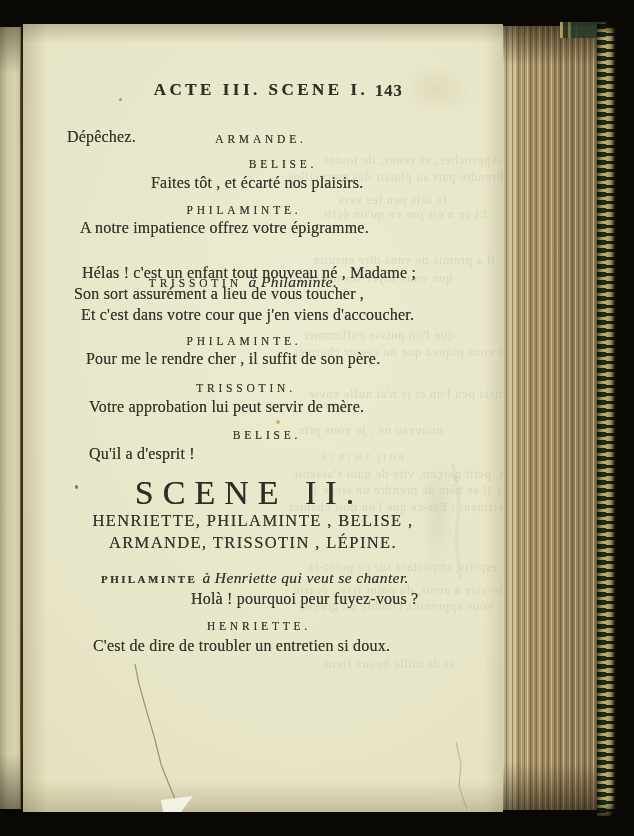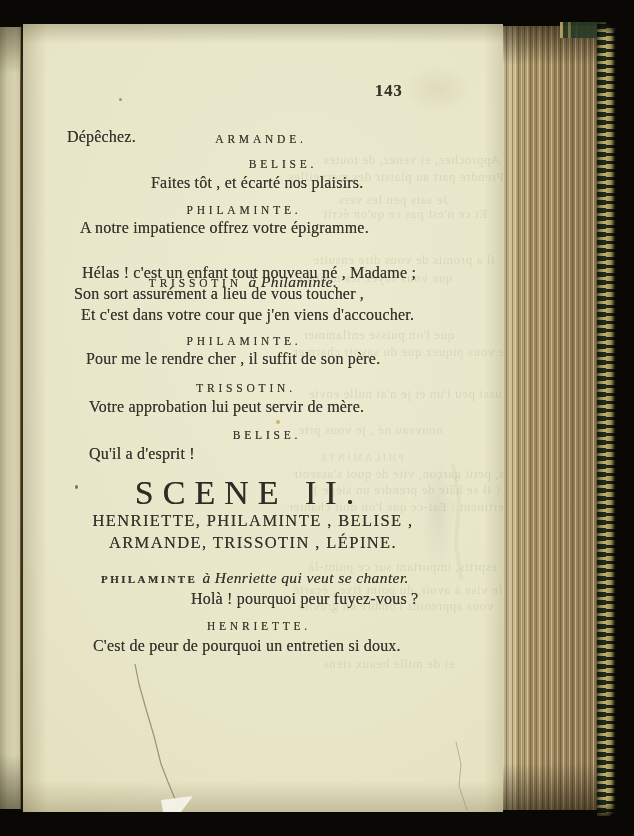--- a/index.html
+++ b/index.html
@@ -83,20 +83,21 @@
         <div class="ghost caps" style="left: 295px; top: 428px;">PHILAMINTE</div>
         <div class="ghost" style="left: 270px; top: 442px;">Allons, petit garçon, vite de quoi s'asseoir</div>
         <div class="ghost" style="left: 290px; top: 458px;">( Il se hâte de prendre un siège )</div>
         <div class="ghost" style="left: 265px; top: 475px;">impertinent ! Est-ce que l'on doit chanter</div>
         <div class="ghost" style="left: 285px; top: 535px;">Beaux esprits, important sur ce point-là</div>
         <div class="ghost" style="left: 270px; top: 558px;">qu'on elle vise à avoir, du point fixe , écarté</div>
         <div class="ghost" style="left: 275px; top: 574px;">vous appreniez l'ombre en gravité</div>
         <div class="ghost" style="left: 300px; top: 632px;">et de mille beaux riens</div>
       </div>
 
+    <div class="header-line">ACTE III. SCENE I.</div>
     <div class="page-number">143</div>
 
     <div id="text-layer">
         <div class="line center" style="left: 38px; top: 85px; margin-top: 20px;"><span class="seg-sp">ARMANDE.</span></div>
         <div class="line" style="left: 44px; top: 104px;"><span class="seg-v">Dépêchez.</span></div>
         <div class="line center" style="left: 60px; top: 130px;"><span class="seg-sp">BELISE.</span></div>
         <div class="line" style="left: 128px; top: 150px;"><span class="seg-v">Faites tôt , et écarté nos plaisirs.</span></div>
         <div class="line center" style="left: 21px; top: 176px;"><span class="seg-sp">PHILAMINTE.</span></div>
         <div class="line" style="left: 57px; top: 195px;"><span class="seg-v">A notre impatience offrez votre épigramme.</span></div>
         <div class="line center" style="left: 20px; top: 220px; margin-top: 29px;"><span class="seg-sp">TRISSOTIN </span><span class="seg-it">à Philaminte.</span></div>
@@ -108,21 +109,21 @@
         <div class="line center" style="left: 23px; top: 354px;"><span class="seg-sp">TRISSOTIN.</span></div>
         <div class="line" style="left: 66px; top: 374px;"><span class="seg-v">Votre approbation lui peut servir de mère.</span></div>
         <div class="line center" style="left: 44px; top: 401px;"><span class="seg-sp">BELISE.</span></div>
         <div class="line" style="left: 66px; top: 421px;"><span class="seg-v">Qu'il a d'esprit !</span></div>
         <div class="line center" style="left: 26px; top: 450px;"><span class="seg-scene">SCENE II.</span></div>
         <div class="line center" style="left: 30px; top: 487px;"><span class="seg-cast">HENRIETTE, PHILAMINTE , BELISE ,</span></div>
         <div class="line center" style="left: 30px; top: 509px;"><span class="seg-cast">ARMANDE, TRISSOTIN , LÉPINE.</span></div>
         <div class="line center" style="left: 32px; top: 545px;"><span class="seg-spsm">PHILAMINTE </span><span class="seg-it">à Henriette qui veut se chanter.</span></div>
         <div class="line" style="left: 168px; top: 566px;"><span class="seg-v">Holà ! pourquoi peur fuyez-vous ?</span></div>
         <div class="line center" style="left: 36px; top: 592px;"><span class="seg-sp">HENRIETTE.</span></div>
-        <div class="line" style="left: 70px; top: 613px;"><span class="seg-v">C'est de peur de pourquoi un entretien si doux.</span></div>
+        <div class="line" style="left: 70px; top: 613px;"><span class="seg-v">C'est de dire de troubler un entretien si doux.</span></div>
       </div>
 
     <svg class="damage" width="480" height="788" viewBox="0 0 480 788">
       <polyline points="112,640 116,660 123,685 131,712 138,740 145,758 152,775 157,782" fill="none" stroke="#8d8467" stroke-width="1.2" opacity=".85"></polyline>
       <polygon points="138,776 170,772 158,788 140,788" fill="#f4f3ea" opacity=".95"></polygon>
       <polyline points="433,718 438,740 436,762 444,786" fill="none" stroke="#9a9074" stroke-width="1" opacity=".6"></polyline>
       <polyline points="430,440 436,475 433,520 438,555" fill="none" stroke="#aeb39a" stroke-width="4" opacity=".14"></polyline>
     </svg>
 
     <div class="speck" style="left:253px;top:396px;width:4px;height:4px;background:#caa63e;opacity:.8;"></div>

